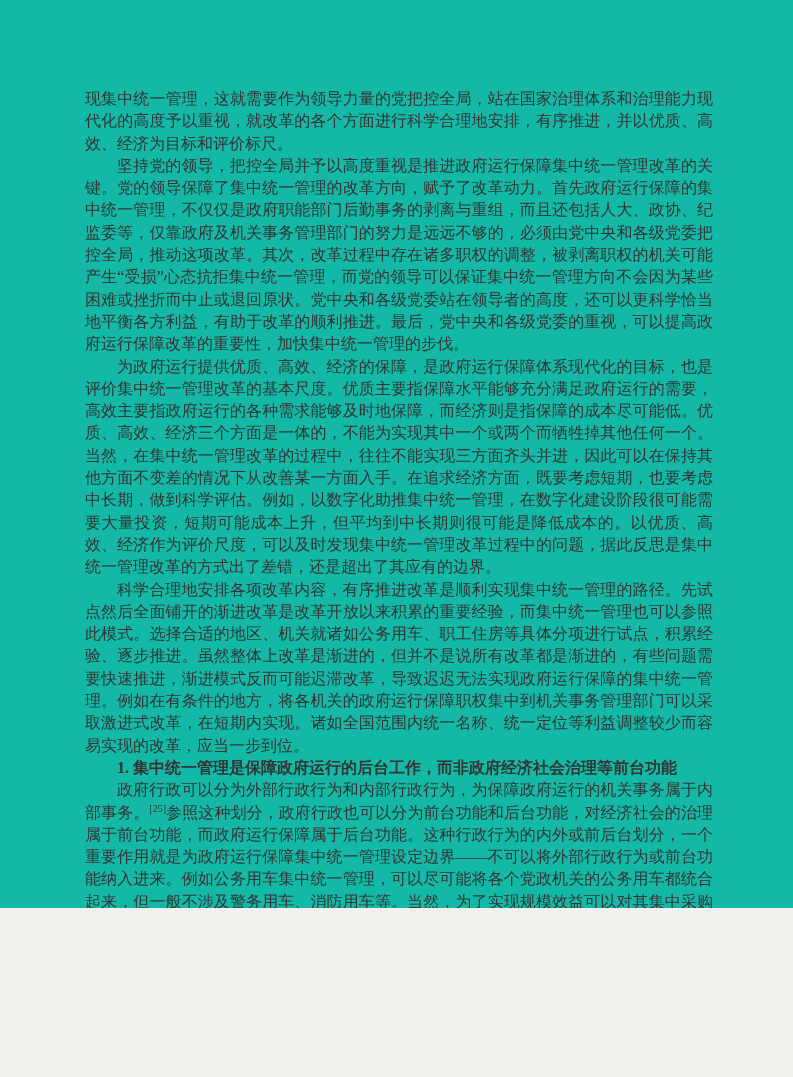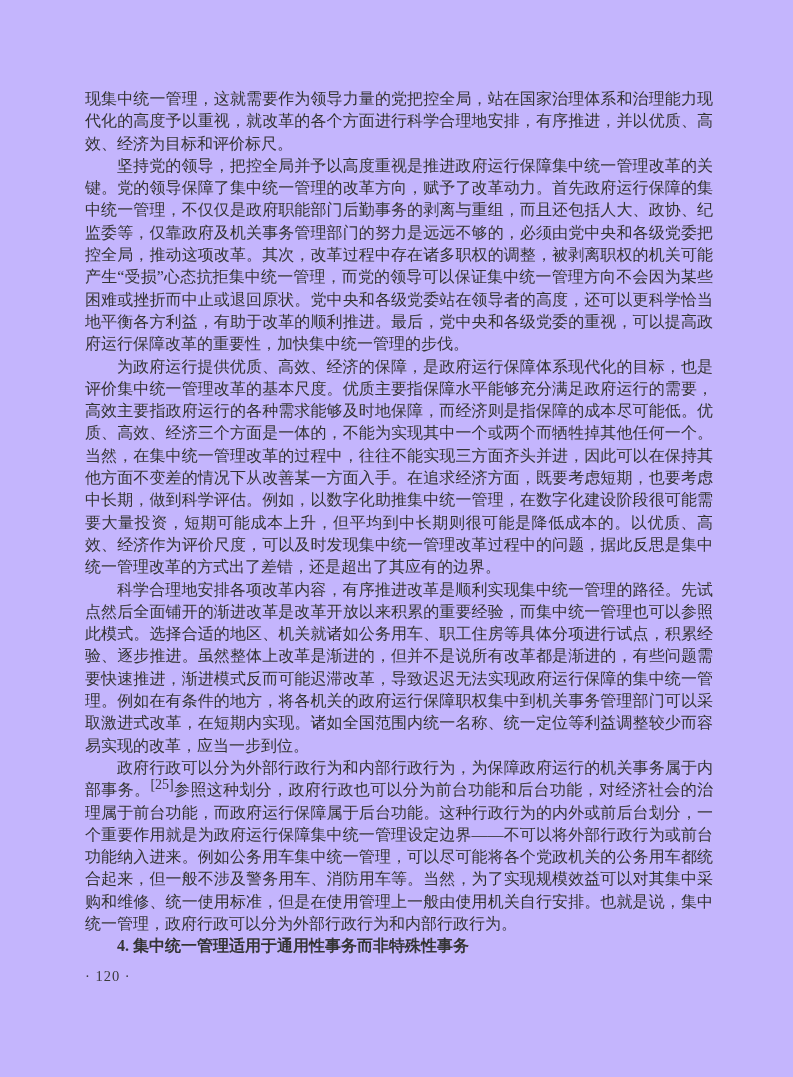--- a/index.html
+++ b/index.html
@@ -3,22 +3,22 @@
 <meta charset="utf-8">
 <style>
   html, body {
     margin: 0;
     padding: 0;
     background: #f2f1ee;
   }
   .page {
     position: relative;
     width: 793px;
-    height: 1077px;
-    background: #c4b5fd;
+    height: 908px;
+    background: #14b8a6;
     font-family: "Liberation Serif", "DejaVu Serif", serif;
     color: #343434;
     overflow: hidden;
   }
   .text-column {
     position: absolute;
     left: 85px;
     top: 88px;
     width: 628px;
     font-size: 16px;
@@ -34,21 +34,21 @@
   }
   p.h2 {
     text-indent: 2em;
     font-weight: normal;
   }
   p.h3 {
     text-indent: 2em;
     font-weight: bold;
   }
   sup.fnmark {
-    font-size: 14px;
+    font-size: 10px;
     vertical-align: super;
     line-height: 0;
     letter-spacing: 0;
   }
   .page-number {
     position: absolute;
     left: 85px;
     top: 968px;
     font-size: 14.5px;
     color: #3a3a3a;
@@ -64,20 +64,21 @@
 
     <p>现集中统一管理，这就需要作为领导力量的党把控全局，站在国家治理体系和治理能力现代化的高度予以重视，就改革的各个方面进行科学合理地安排，有序推进，并以优质、高效、经济为目标和评价标尺。</p>
 
     <p class="indent">坚持党的领导，把控全局并予以高度重视是推进政府运行保障集中统一管理改革的关键。党的领导保障了集中统一管理的改革方向，赋予了改革动力。首先政府运行保障的集中统一管理，不仅仅是政府职能部门后勤事务的剥离与重组，而且还包括人大、政协、纪监委等，仅靠政府及机关事务管理部门的努力是远远不够的，必须由党中央和各级党委把控全局，推动这项改革。其次，改革过程中存在诸多职权的调整，被剥离职权的机关可能产生“受损”心态抗拒集中统一管理，而党的领导可以保证集中统一管理方向不会因为某些困难或挫折而中止或退回原状。党中央和各级党委站在领导者的高度，还可以更科学恰当地平衡各方利益，有助于改革的顺利推进。最后，党中央和各级党委的重视，可以提高政府运行保障改革的重要性，加快集中统一管理的步伐。</p>
 
     <p class="indent">为政府运行提供优质、高效、经济的保障，是政府运行保障体系现代化的目标，也是评价集中统一管理改革的基本尺度。优质主要指保障水平能够充分满足政府运行的需要，高效主要指政府运行的各种需求能够及时地保障，而经济则是指保障的成本尽可能低。优质、高效、经济三个方面是一体的，不能为实现其中一个或两个而牺牲掉其他任何一个。当然，在集中统一管理改革的过程中，往往不能实现三方面齐头并进，因此可以在保持其他方面不变差的情况下从改善某一方面入手。在追求经济方面，既要考虑短期，也要考虑中长期，做到科学评估。例如，以数字化助推集中统一管理，在数字化建设阶段很可能需要大量投资，短期可能成本上升，但平均到中长期则很可能是降低成本的。以优质、高效、经济作为评价尺度，可以及时发现集中统一管理改革过程中的问题，据此反思是集中统一管理改革的方式出了差错，还是超出了其应有的边界。</p>
 
     <p class="indent">科学合理地安排各项改革内容，有序推进改革是顺利实现集中统一管理的路径。先试点然后全面铺开的渐进改革是改革开放以来积累的重要经验，而集中统一管理也可以参照此模式。选择合适的地区、机关就诸如公务用车、职工住房等具体分项进行试点，积累经验、逐步推进。虽然整体上改革是渐进的，但并不是说所有改革都是渐进的，有些问题需要快速推进，渐进模式反而可能迟滞改革，导致迟迟无法实现政府运行保障的集中统一管理。例如在有条件的地方，将各机关的政府运行保障职权集中到机关事务管理部门可以采取激进式改革，在短期内实现。诸如全国范围内统一名称、统一定位等利益调整较少而容易实现的改革，应当一步到位。</p>
 
 
+    <p class="h3">1. 集中统一管理是保障政府运行的后台工作，而非政府经济社会治理等前台功能</p>
 
     <p class="indent"><span>政府行政可以分为外部行政行为和内部行政行为，为保障政府运行的机关事务属于内部事务。</span><sup class="fnmark">[25]</sup><span>参照这种划分，政府行政也可以分为前台功能和后台功能，对经济社会的治理属于前台功能，而政府运行保障属于后台功能。这种行政行为的内外或前后台划分，一个重要作用就是为政府运行保障集中统一管理设定边界——不可以将外部行政行为或前台功能纳入进来。例如公务用车集中统一管理，可以尽可能将各个党政机关的公务用车都统合起来，但一般不涉及警务用车、消防用车等。当然，为了实现规模效益可以对其集中采购和维修、统一使用标准，但是在使用管理上一般由使用机关自行安排。也就是说，集中统一管理，政府行政可以分为外部行政行为和内部行政行为。</span></p>
 
     <p class="h3">4. 集中统一管理适用于通用性事务而非特殊性事务</p>
 
   </div>
 
   <div class="page-number">· 120 ·</div>
 
 </div>

